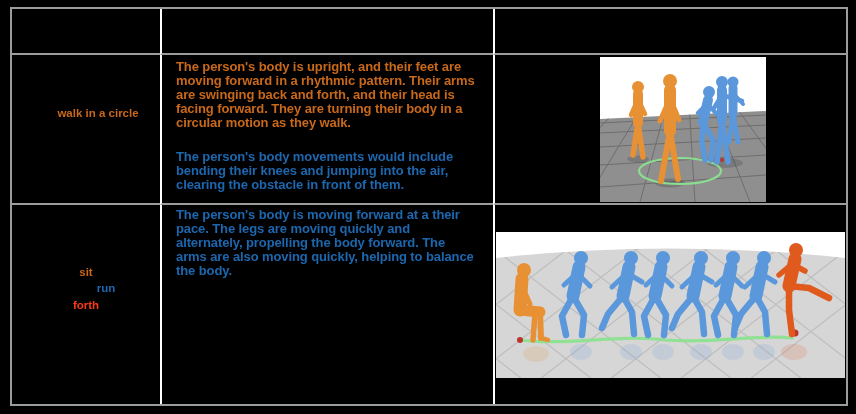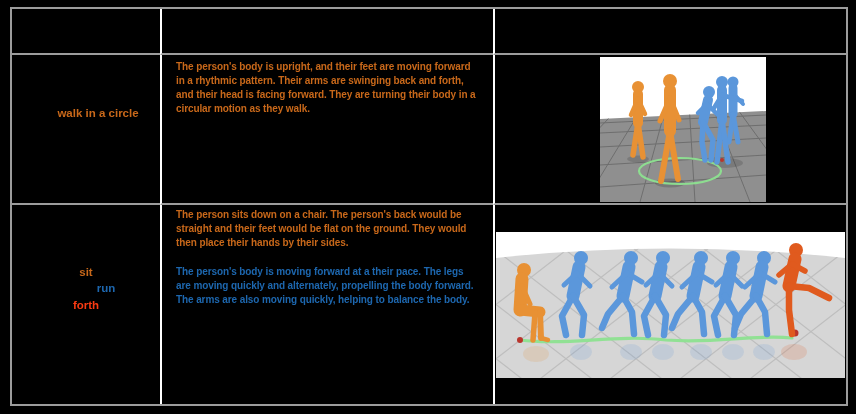--- a/index.html
+++ b/index.html
@@ -7,21 +7,21 @@
          font-family:"Liberation Sans","DejaVu Sans",sans-serif;}
   .motion-table{position:absolute;left:10px;top:7px;width:838px;height:399px;
     box-sizing:border-box;border:2px solid #9C9C9C;background:#000;
     display:grid;grid-template-columns:148px 333px 1fr;grid-template-rows:46px 150px 1fr;}
   .cell{box-sizing:border-box;overflow:hidden;background:#000;}
   .colsep{border-left:2px solid #FFFFFF;}
   .rowsep{border-bottom:2px solid #9C9C9C;padding-left:24px;}
   .label-cell{display:flex;flex-direction:column;align-items:center;justify-content:center;}
   .label-stack{transform:translateY(-16px);text-align:center;font-weight:bold;
                font-size:11.5px;line-height:16.5px;}
-  .desc-cell{padding:5px 10px 5px 14px;font-weight:bold;font-size:10px;line-height:14px;
+  .desc-cell{padding:5px 10px 5px 14px;font-weight:bold;font-size:13px;line-height:14px;
              letter-spacing:-0.1px;}
   .desc-cell.r2{padding-top:3px;}
   .desc-cell p{margin:0 0 20px 0;width:302px;}
   .desc-cell.r2 p{margin-bottom:15px;}
   .img-cell{display:flex;justify-content:center;}
   .img-cell.r1{align-items:flex-start;padding-top:2px;}
   .img-cell.r2{align-items:center;}
   svg{display:block;}
 </style>
 </head>
@@ -35,20 +35,21 @@
     <div class="cell colsep rowsep"></div>
 
     <div class="cell rowsep label-cell">
       <div class="label-stack">
         <div style="color: rgb(200, 104, 26);">walk in a circle</div>
       </div>
     </div>
 
     <div class="cell colsep rowsep desc-cell">
       <p style="color: rgb(200, 104, 26);">The person's body is upright, and their feet are moving forward in a rhythmic pattern. Their arms are swinging back and forth, and their head is facing forward. They are turning their body in a circular motion as they walk.</p>
+      <p style="color: rgb(29, 103, 175);">The person's body movements would include bending their knees and jumping into the air, clearing the obstacle in front of them.</p>
     </div>
 
     <div class="cell colsep rowsep img-cell r1">
 
       <svg width="166" height="145" viewBox="0 0 166 145">
         <defs>
           <clipPath id="floor1clip">
               <path d="M0,62 L166,54 L166,145 L0,145 Z"></path>
             </clipPath>
         </defs>
@@ -118,21 +119,20 @@
 
     <div class="cell label-cell">
       <div class="label-stack">
         <div style="color: rgb(200, 104, 26);">sit</div>
         <div style="color: rgb(29, 103, 175); margin-left: 40px;">run</div>
         <div style="color: rgb(250, 58, 18);">forth</div>
       </div>
     </div>
 
     <div class="cell colsep desc-cell r2">
-      <p style="color: rgb(200, 104, 26);">The person sits down on a chair. The person's back would be straight and their feet would be flat on the ground. They would then place their hands by their sides.</p>
       <p style="color: rgb(29, 103, 175);">The person's body is moving forward at a their pace. The legs are moving quickly and alternately, propelling the body forward. The arms are also moving quickly, helping to balance the body.</p>
     </div>
 
     <div class="cell colsep img-cell r2">
 
       <svg width="349" height="146" viewBox="0 0 349 146">
         <defs>
           <clipPath id="floor2clip">
               <path d="M0,26 Q174,7 349,26 L349,146 L0,146 Z"></path>
             </clipPath>

